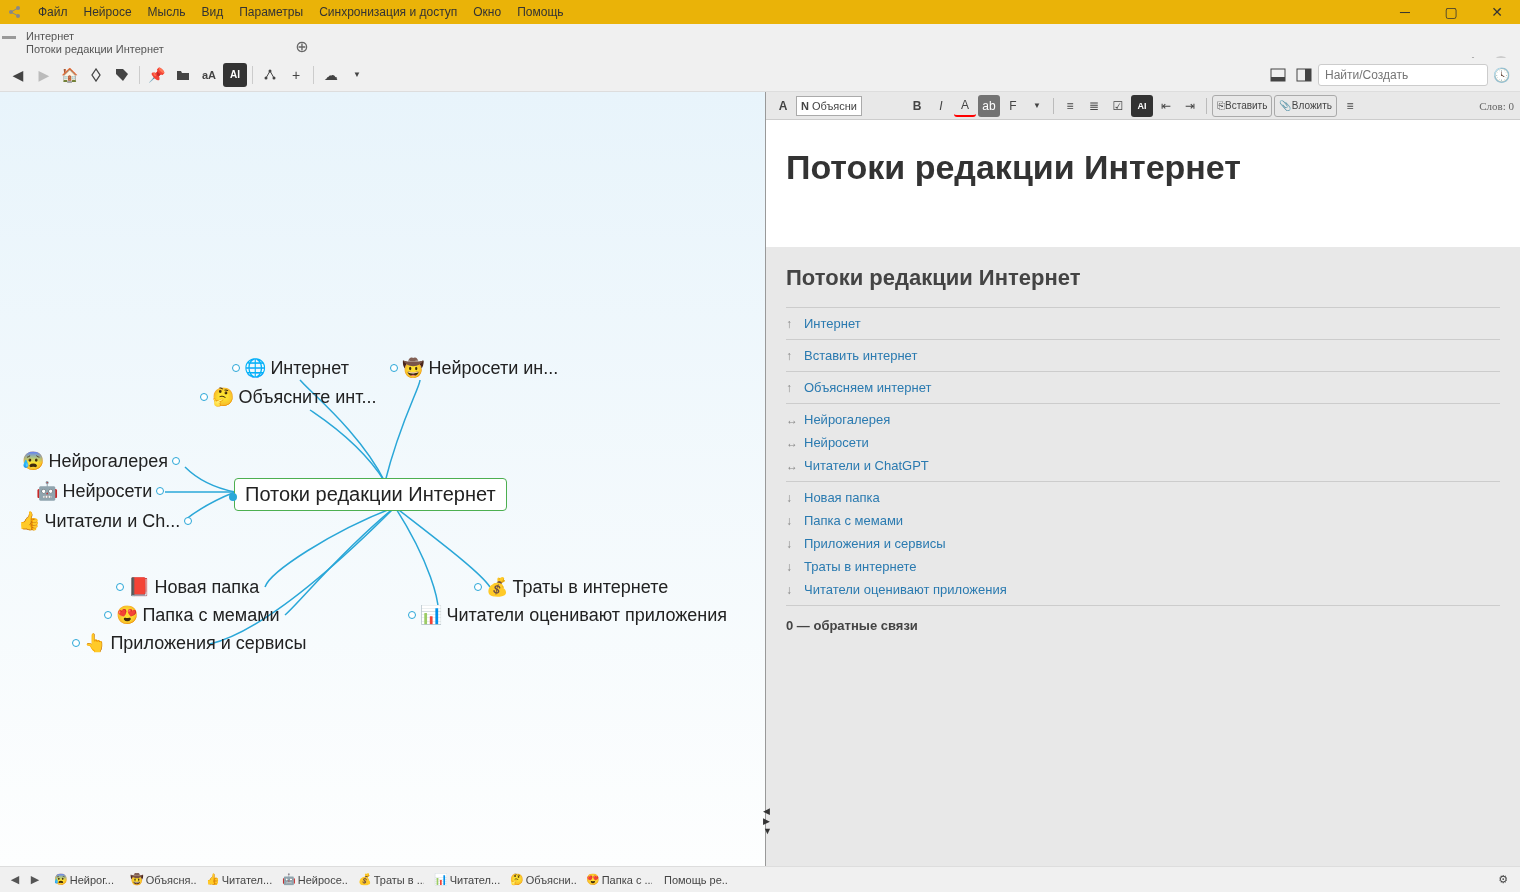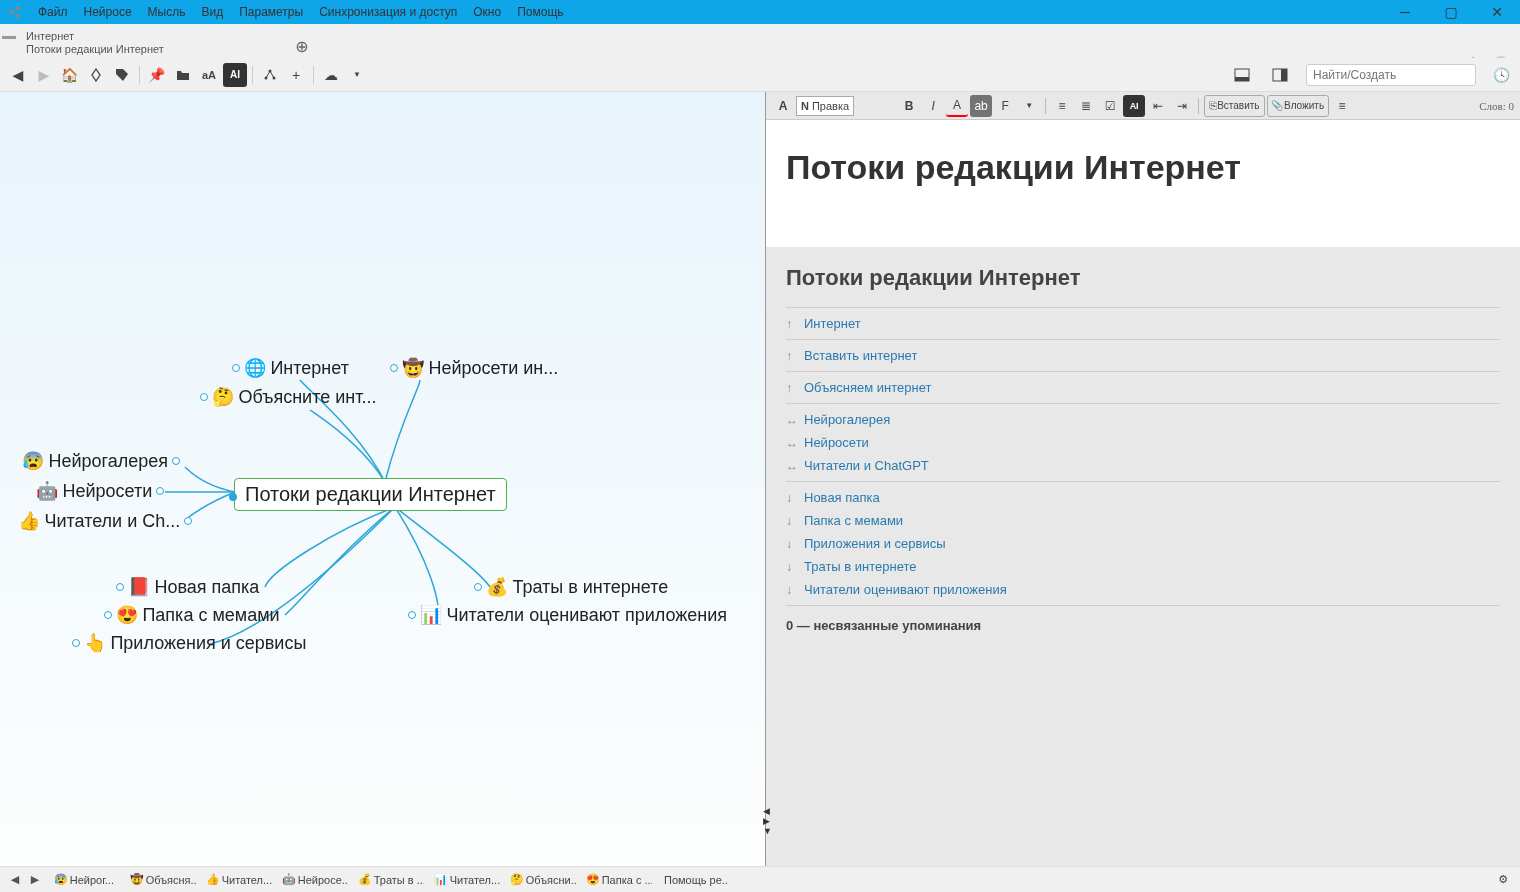--- a/index.html
+++ b/index.html
@@ -1,34 +1,34 @@
 <!DOCTYPE html>
 <html><head>
 <meta charset="utf-8">
 <style>
 * { margin:0; padding:0; box-sizing:border-box; font-family:"Segoe UI",Arial,sans-serif; }
 body { width:1520px; height:892px; background:#f0f0f0; overflow:hidden; position:relative; }
-.menubar { height:24px; background:#0ea5e9; display:flex; align-items:center; padding:0 6px; font-size:12px; color:#333; }
+.menubar { height:24px; background:#eab308; display:flex; align-items:center; padding:0 6px; font-size:12px; color:#333; }
 .menubar .logo { width:18px; height:18px; margin-right:6px; display:flex; align-items:center; justify-content:center; color:#666; }
 .menubar .mi { padding:3px 8px; cursor:default; }
 .winctrl { position:absolute; right:0; top:0; height:24px; display:flex; }
 .winctrl div { width:46px; height:24px; display:flex; align-items:center; justify-content:center; color:#333; font-size:14px; }
 .tabbar { height:34px; background:#f0f0f0; display:flex; align-items:flex-end; padding-left:4px; position:relative; }
 .tab { width:280px; height:30px; background:#f0f0f0; border-radius:3px 3px 0 0; padding:2px 10px; font-size:11px; color:#555; line-height:13px; display:flex; flex-direction:column; justify-content:center; position:relative; }
 .tab .tline { white-space:nowrap; overflow:hidden; text-overflow:ellipsis; }
 .tab .icon { position:absolute; left:-2px; top:8px; width:14px; height:3px; background:#999; }
 .tab .tcontent { margin-left:12px; }
 .newtab { width:24px; height:24px; display:flex; align-items:center; justify-content:center; color:#666; font-size:16px; margin-left:6px; }
 .topright { position:absolute; right:8px; top:30px; display:flex; gap:6px; align-items:center; }
 .topright .tbtn { width:22px; height:22px; display:flex; align-items:center; justify-content:center; color:#555; }
 .toolbar { height:34px; background:#f0f0f0; border-bottom:1px solid #ddd; display:flex; align-items:center; padding:0 6px; gap:2px; position:relative; }
 .toolbar .tbtn { width:24px; height:24px; display:flex; align-items:center; justify-content:center; color:#444; font-size:14px; border-radius:3px; }
 .toolbar .tbtn.ai { background:#333; color:#fff; font-size:10px; font-weight:bold; border-radius:3px; }
 .toolbar .sep { width:1px; height:18px; background:#ccc; margin:0 3px; }
-.toolbar .rightside { margin-left:auto; display:flex; align-items:center; gap:14px; }
+.toolbar .rightside { margin-left:auto; display:flex; align-items:center; gap:2px; }
 .toolbar input.search { width:170px; height:22px; border:1px solid #ccc; border-radius:3px; padding:0 6px; font-size:12px; color:#333; background:#fff; }
 .main { display:flex; height:calc(100% - 92px - 26px); }
 .canvas { flex:0 0 765px; background:linear-gradient(#e8f4fb,#fdfefe); position:relative; overflow:hidden; }
 .sidepane { flex:1; background:#bfbfbf; display:flex; flex-direction:column; border-left:1px solid #999; position:relative; }
 .fmt-toolbar { height:28px; background:#e8e8e8; border-bottom:1px solid #ccc; display:flex; align-items:center; padding:0 6px; gap:2px; font-size:12px; color:#444; }
 .fmt-toolbar .fbtn { min-width:22px; height:22px; display:flex; align-items:center; justify-content:center; border-radius:3px; padding:0 3px; }
 .fmt-toolbar .fbtn.ai { background:#333; color:#fff; font-size:9px; font-weight:bold; }
 .fmt-toolbar .stylebox { border:1px solid #aaa; background:#fff; height:20px; display:flex; align-items:center; padding:0 4px; font-size:11px; gap:3px; }
 .fmt-toolbar .sep { width:1px; height:16px; background:#bbb; margin:0 3px; }
 .fmt-toolbar .wc { margin-left:auto; font-size:11px; color:#666; white-space:nowrap;font-family:Liberation Serif, serif; }
@@ -237,21 +237,21 @@
         <span>Читатели оценивают приложения</span>
     </div>
   </div>
 
   <div class="sidepane">
     <div class="splitter-handles">◀<br>▶<br>▼</div>
     <div class="fmt-toolbar">
       <div class="fbtn" style="font-weight:bold">A</div>
       <div class="stylebox">
           <b>N</b>
-          <span>Правка</span>
+          <span>Объясни</span>
         </div>
       <div style="flex:0 0 40px"></div>
       <div class="fbtn">
           <b>B</b>
         </div>
       <div class="fbtn">
           <i>I</i>
         </div>
       <div class="fbtn" style="border-bottom:2px solid red">A</div>
       <div class="fbtn" style="background:#737373;color:#fff">ab</div>
@@ -316,21 +316,21 @@
         </div>
       <div class="linkrow">
           <span class="arr">↓</span>
           <a>Траты в интернете</a>
         </div>
       <div class="linkrow">
           <span class="arr">↓</span>
           <a>Читатели оценивают приложения</a>
         </div>
         <hr>
-      <div class="sub">0 — несвязанные упоминания</div>
+      <div class="sub">0 — обратные связи</div>
     </div>
   </div>
 </div>
 
 <div class="bottombar">
   <div class="nav">
     <div>◀</div>
     <div>▶</div>
   </div>
   <div class="crumb">

